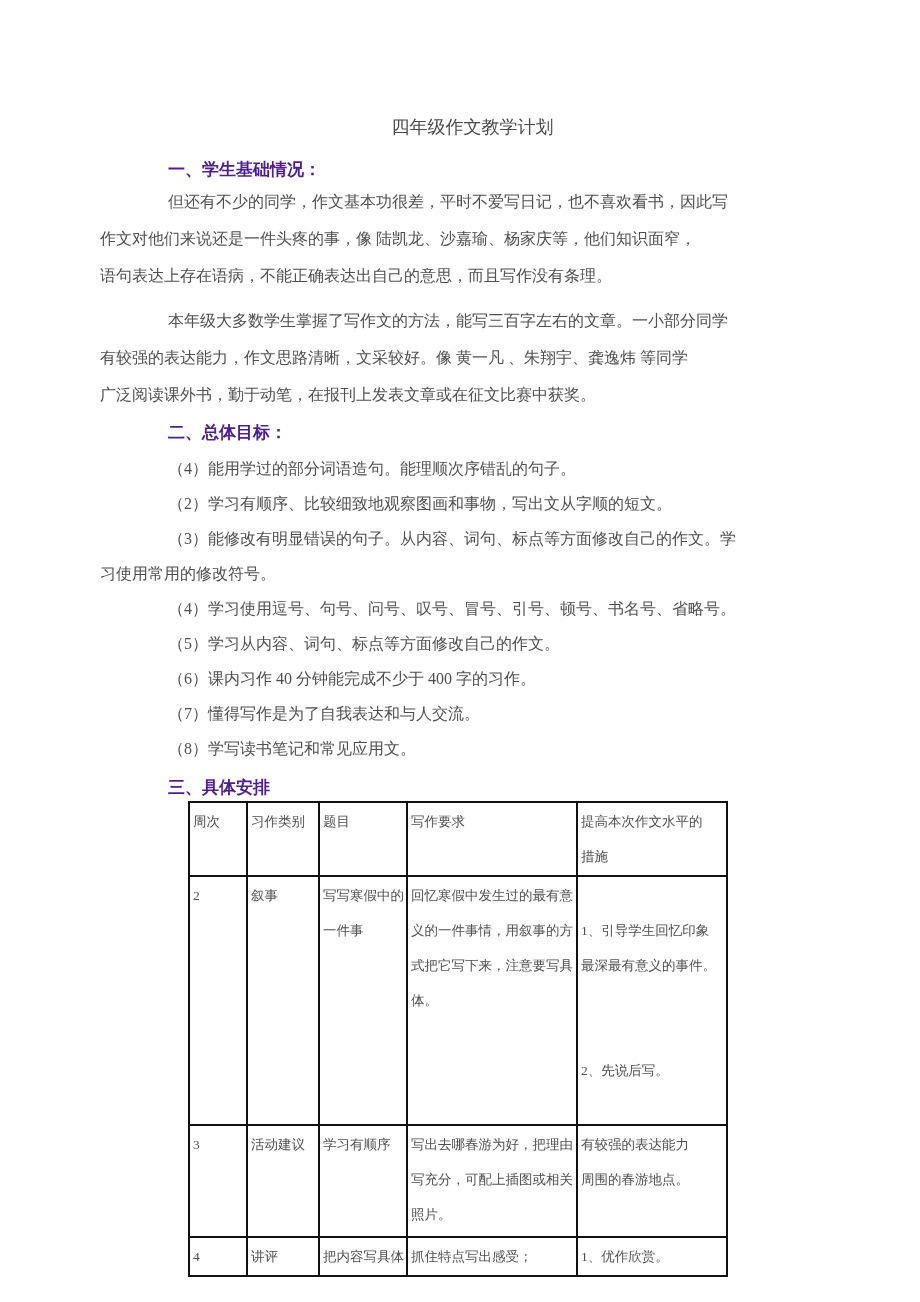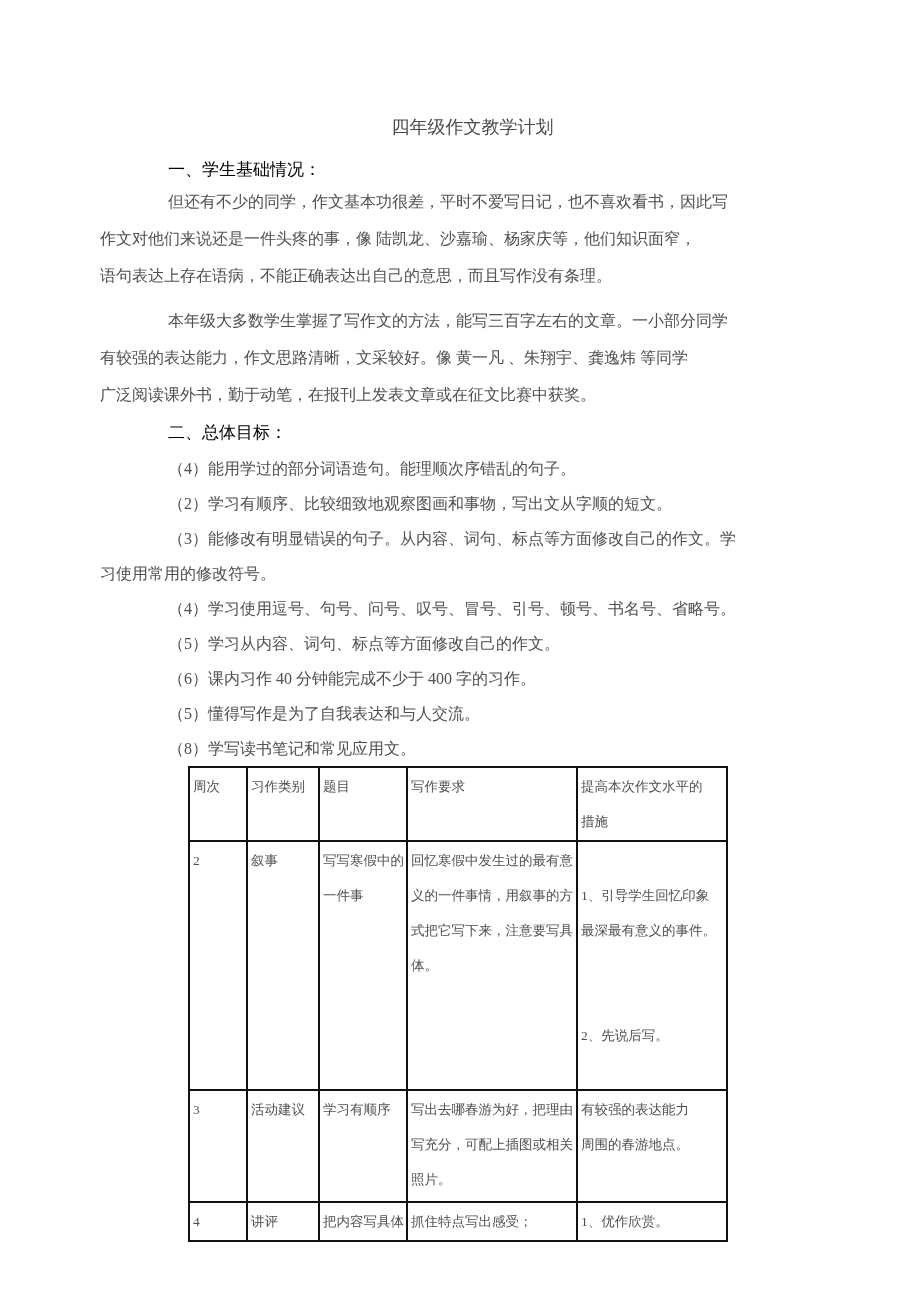--- a/index.html
+++ b/index.html
@@ -19,22 +19,22 @@
     font-size: 18px;
     line-height: 26px;
     text-align: center;
     padding-left: 70px;
     font-weight: normal;
     color: #4a4a4a;
     white-space: pre-line;
   }
   .sec-heading {
     font-family: "Liberation Sans", "DejaVu Sans", sans-serif;
-    font-weight: normal;
-    color: #000000;
+    font-weight: bold;
+    color: #4c1d95;
     font-size: 17px;
     line-height: 26px;
     text-indent: 68px;
     white-space: pre-line;
   }
   .h1 { margin-top: 17px; }
   .h2 { margin-top: 7px; }
   .h3 { margin-top: 9px; }
   .body-p {
     margin: 8px 0 0 0;
@@ -94,24 +94,25 @@
 
   <div class="sec-heading h2">二、总体目标：</div>
   <div class="items">
     <p class="item">（4）能用学过的部分词语造句。能理顺次序错乱的句子。</p>
     <p class="item">（2）学习有顺序、比较细致地观察图画和事物，写出文从字顺的短文。</p>
     <p class="item">（3）能修改有明显错误的句子。从内容、词句、标点等方面修改自己的作文。学
 习使用常用的修改符号。</p>
     <p class="item">（4）学习使用逗号、句号、问号、叹号、冒号、引号、顿号、书名号、省略号。</p>
     <p class="item">（5）学习从内容、词句、标点等方面修改自己的作文。</p>
     <p class="item">（6）课内习作 40 分钟能完成不少于 400 字的习作。</p>
-    <p class="item">（5）懂得写作是为了自我表达和与人交流。</p>
+    <p class="item">（7）懂得写作是为了自我表达和与人交流。</p>
     <p class="item">（8）学写读书笔记和常见应用文。</p>
   </div>
 
+  <div class="sec-heading h3">三、具体安排</div>
 
   <table class="schedule">
     <colgroup>
       <col style="width:58px">
       <col style="width:72px">
       <col style="width:88px">
       <col style="width:170px">
       <col style="width:150px">
     </colgroup>
     <tbody>

